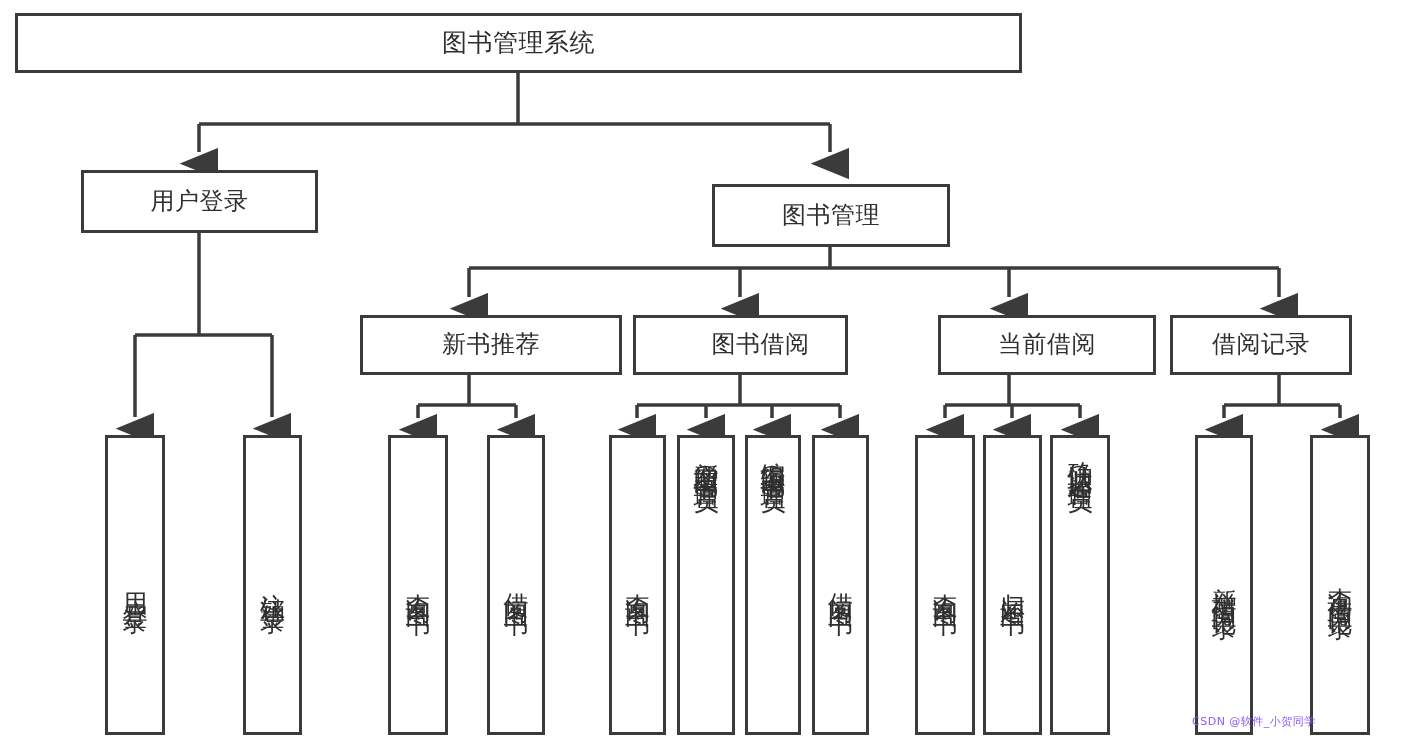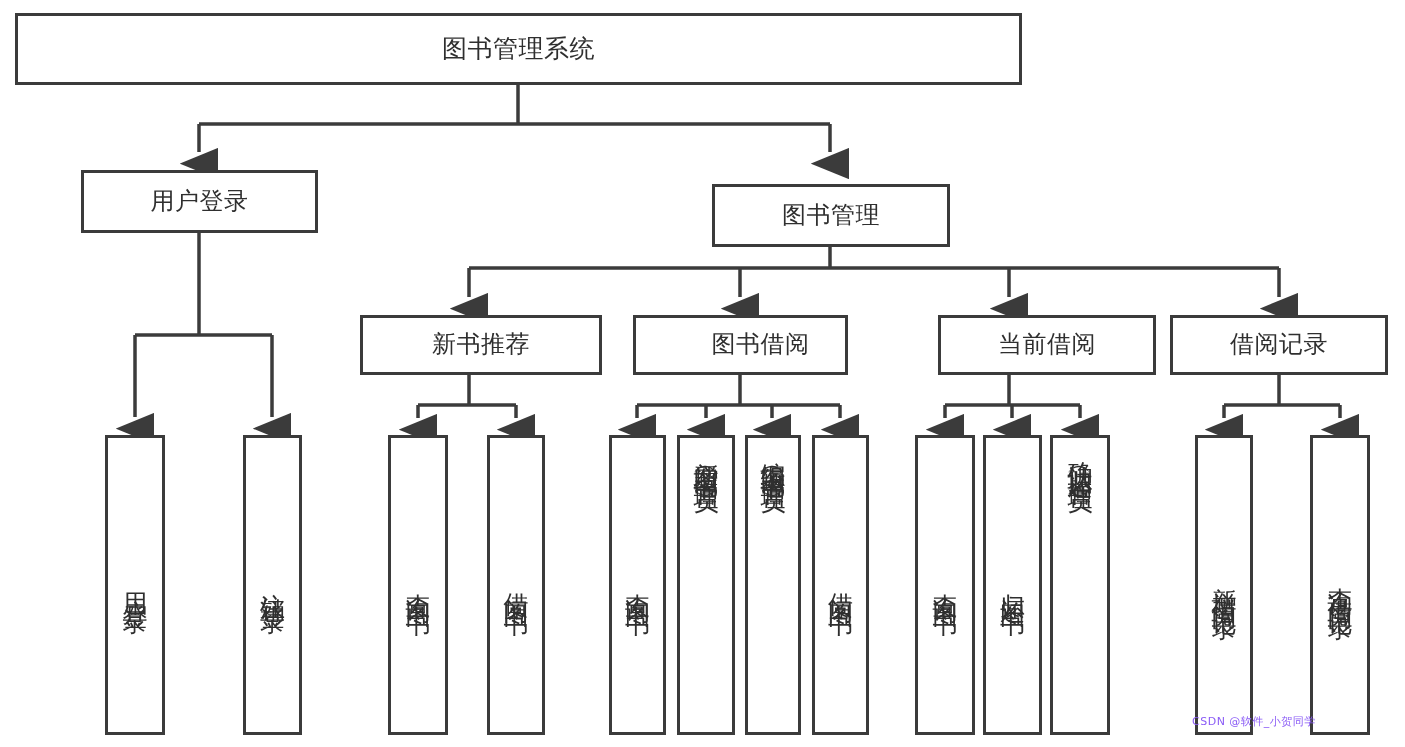--- a/index.html
+++ b/index.html
@@ -39,40 +39,40 @@
   .node .node-label {
     display: block;
     line-height: 1.15;
     letter-spacing: 0.5px;
   }
   
   .node.root {
     left: 15px;
     top: 13px;
     width: 1007px;
-    height: 72px;
+    height: 60px;
     font-size: 25px;
   }
   
   .node.lvl2 {
     height: 63px;
     font-size: 24px;
   }
   .node.n-user-login  { left: 81px;  top: 170px; width: 237px; }
   .node.n-book-mgmt   { left: 712px; top: 184px; width: 238px; }
   
   .node.lvl3 {
     top: 315px;
     height: 60px;
     font-size: 24px;
   }
-  .node.n-new-rec   { left: 360px;  width: 242px; }
+  .node.n-new-rec   { left: 360px;  width: 262px; }
   .node.n-borrow    { left: 633px;  width: 215px; padding-left: 40px; }
   .node.n-current   { left: 900px;  width: 218px; margin-left: 38px; }
-  .node.n-record    { left: 1170px; width: 218px; }
+  .node.n-record    { left: 1170px; width: 182px; }
   
   .node.leaf {
     top: 435px;
     height: 300px;
     border-width: 3px;
     align-items: center;
     justify-content: center;
     padding: 4px 0;
   }
   .node.leaf .node-label {

